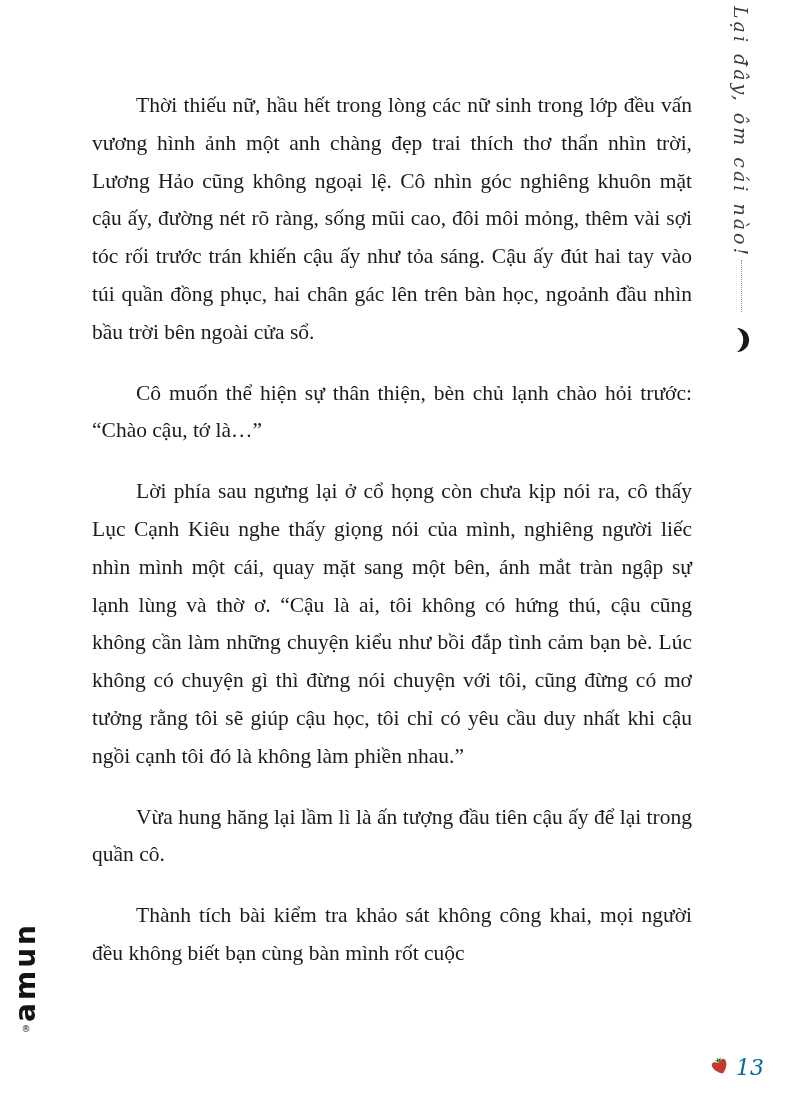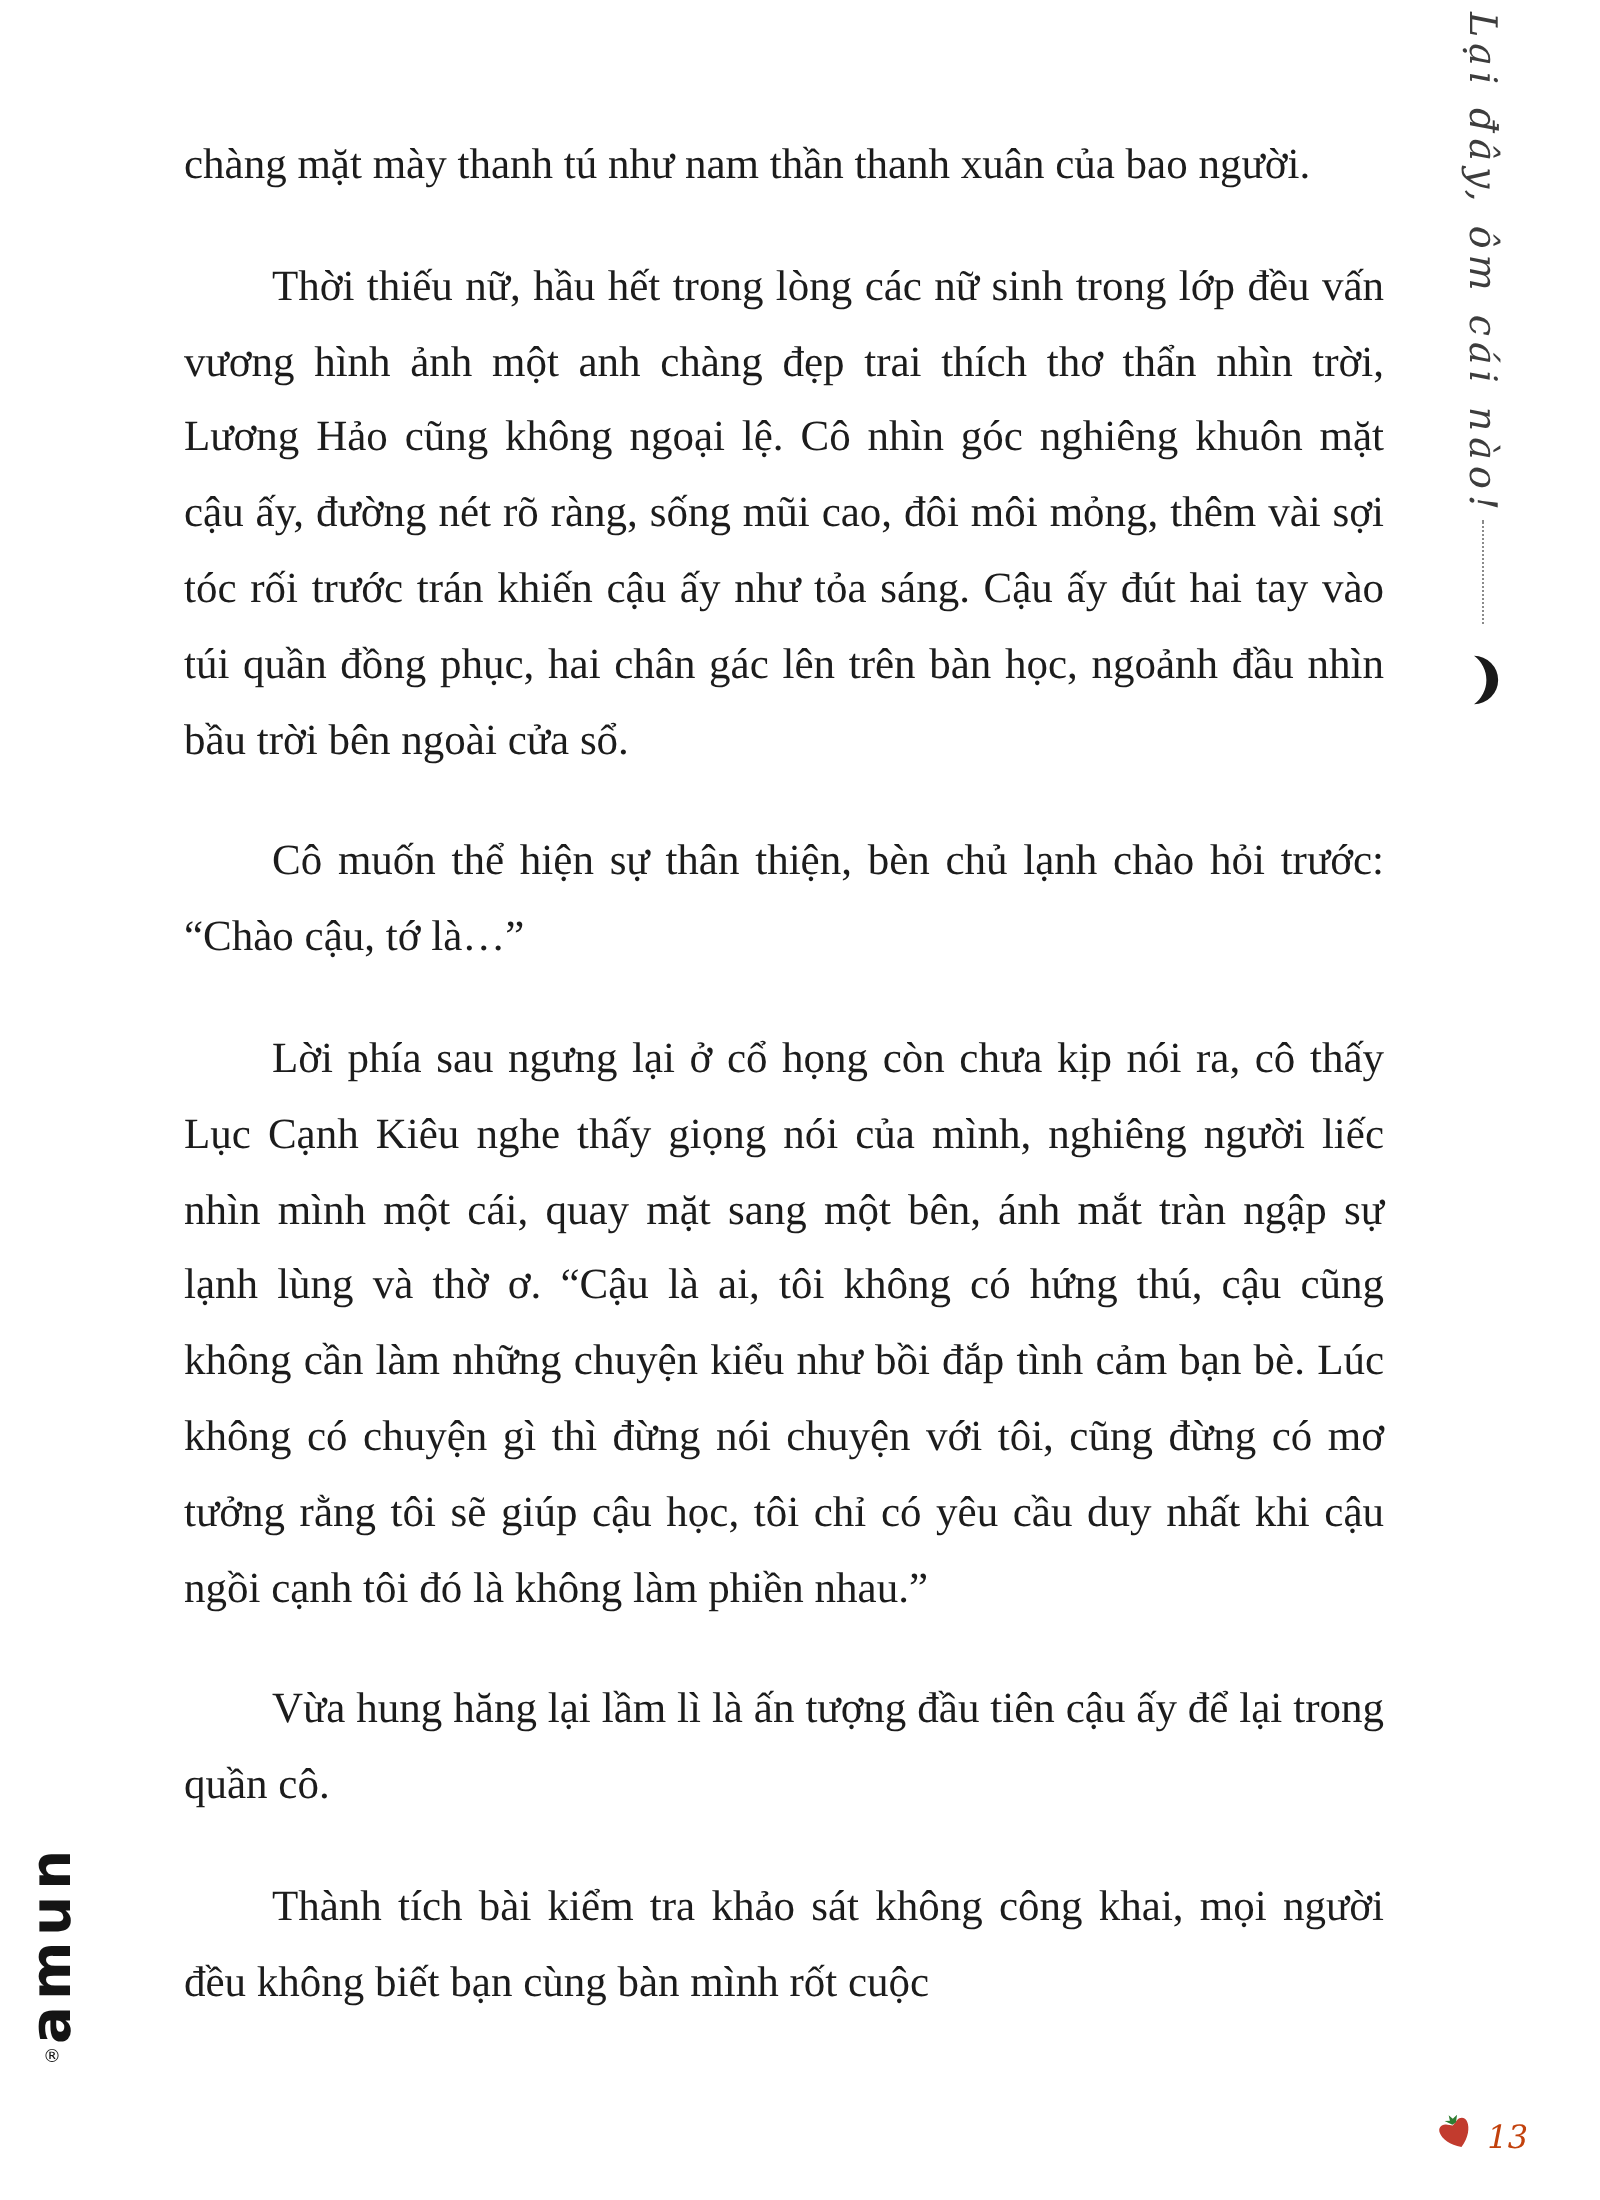--- a/index.html
+++ b/index.html
@@ -98,22 +98,22 @@
     position: absolute;
     right: 36px;
     bottom: 20px;
     display: flex;
     align-items: center;
     gap: 7px;
   }
   .pagenum .num {
     font-family: "DejaVu Serif", serif;
     font-style: italic;
-    font-size: 16px;
-    color: #c2410c;
+    font-size: 22px;
+    color: #0369a1;
   }
   .strawberry {
     transform: rotate(-22deg);
     display: inline-block;
   }
 </style>
 </head>
 <body>
 
 <div class="page">
@@ -122,21 +122,20 @@
     <span class="side-title-text">Lại đây, ôm cái nào!</span>
     <span class="side-rule"></span>
     <span class="moon-wrap">
       <svg width="26" height="32" viewBox="0 0 28 30" aria-hidden="true">
         <path d="M14 2 A12 12 0 0 1 14 28 A16 16 0 0 0 14 2 Z" fill="#1a1a1a"></path>
       </svg>
     </span>
   </div>
 
   <div class="text-block">
-    <p>chàng mặt mày thanh tú như nam thần thanh xuân của bao người.</p>
     <p class="indent">Thời thiếu nữ, hầu hết trong lòng các nữ sinh trong lớp đều vấn vương hình ảnh một anh chàng đẹp trai thích thơ thẩn nhìn trời, Lương Hảo cũng không ngoại lệ. Cô nhìn góc nghiêng khuôn mặt cậu ấy, đường nét rõ ràng, sống mũi cao, đôi môi mỏng, thêm vài sợi tóc rối trước trán khiến cậu ấy như tỏa sáng. Cậu ấy đút hai tay vào túi quần đồng phục, hai chân gác lên trên bàn học, ngoảnh đầu nhìn bầu trời bên ngoài cửa sổ.</p>
     <p class="indent">Cô muốn thể hiện sự thân thiện, bèn chủ lạnh chào hỏi trước: “Chào cậu, tớ là…”</p>
     <p class="indent">Lời phía sau ngưng lại ở cổ họng còn chưa kịp nói ra, cô thấy Lục Cạnh Kiêu nghe thấy giọng nói của mình, nghiêng người liếc nhìn mình một cái, quay mặt sang một bên, ánh mắt tràn ngập sự lạnh lùng và thờ ơ. “Cậu là ai, tôi không có hứng thú, cậu cũng không cần làm những chuyện kiểu như bồi đắp tình cảm bạn bè. Lúc không có chuyện gì thì đừng nói chuyện với tôi, cũng đừng có mơ tưởng rằng tôi sẽ giúp cậu học, tôi chỉ có yêu cầu duy nhất khi cậu ngồi cạnh tôi đó là không làm phiền nhau.”</p>
     <p class="indent">Vừa hung hăng lại lầm lì là ấn tượng đầu tiên cậu ấy để lại trong quần cô.</p>
     <p class="indent">Thành tích bài kiểm tra khảo sát không công khai, mọi người đều không biết bạn cùng bàn mình rốt cuộc</p>
   </div>
 
   <div class="logo">
     <span class="logo-text">amun</span>
     <span class="logo-mark">®</span>

